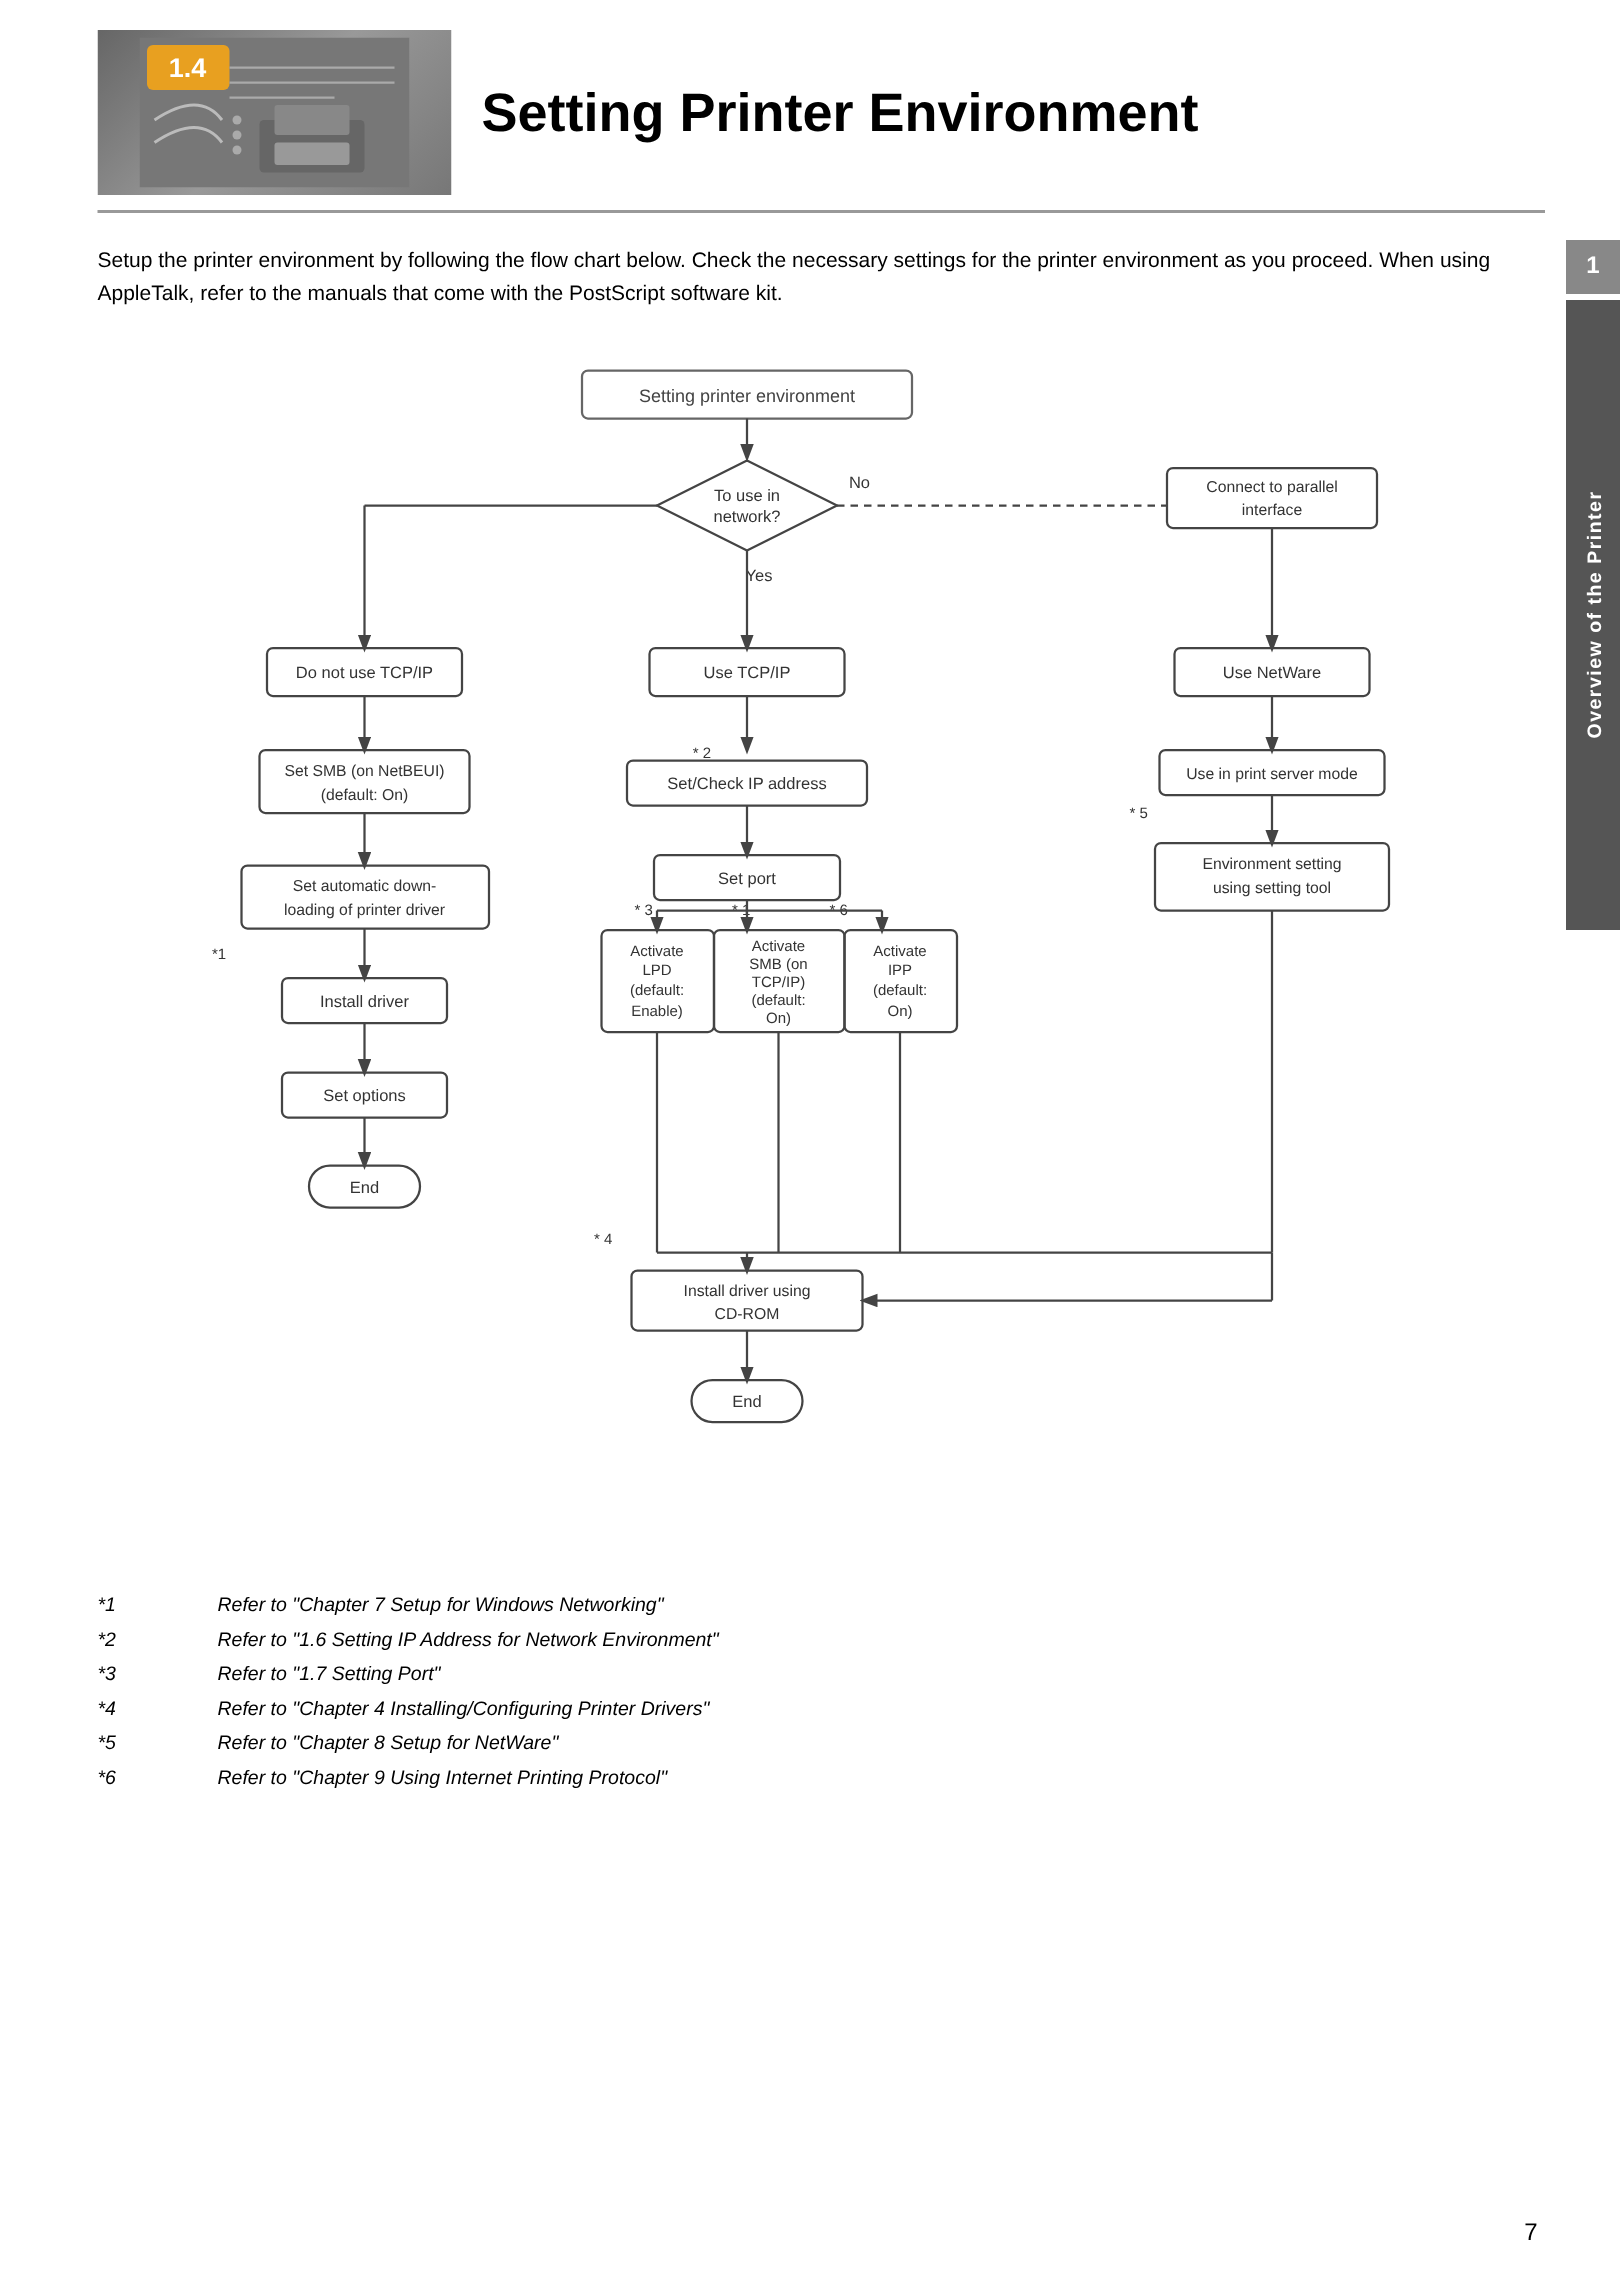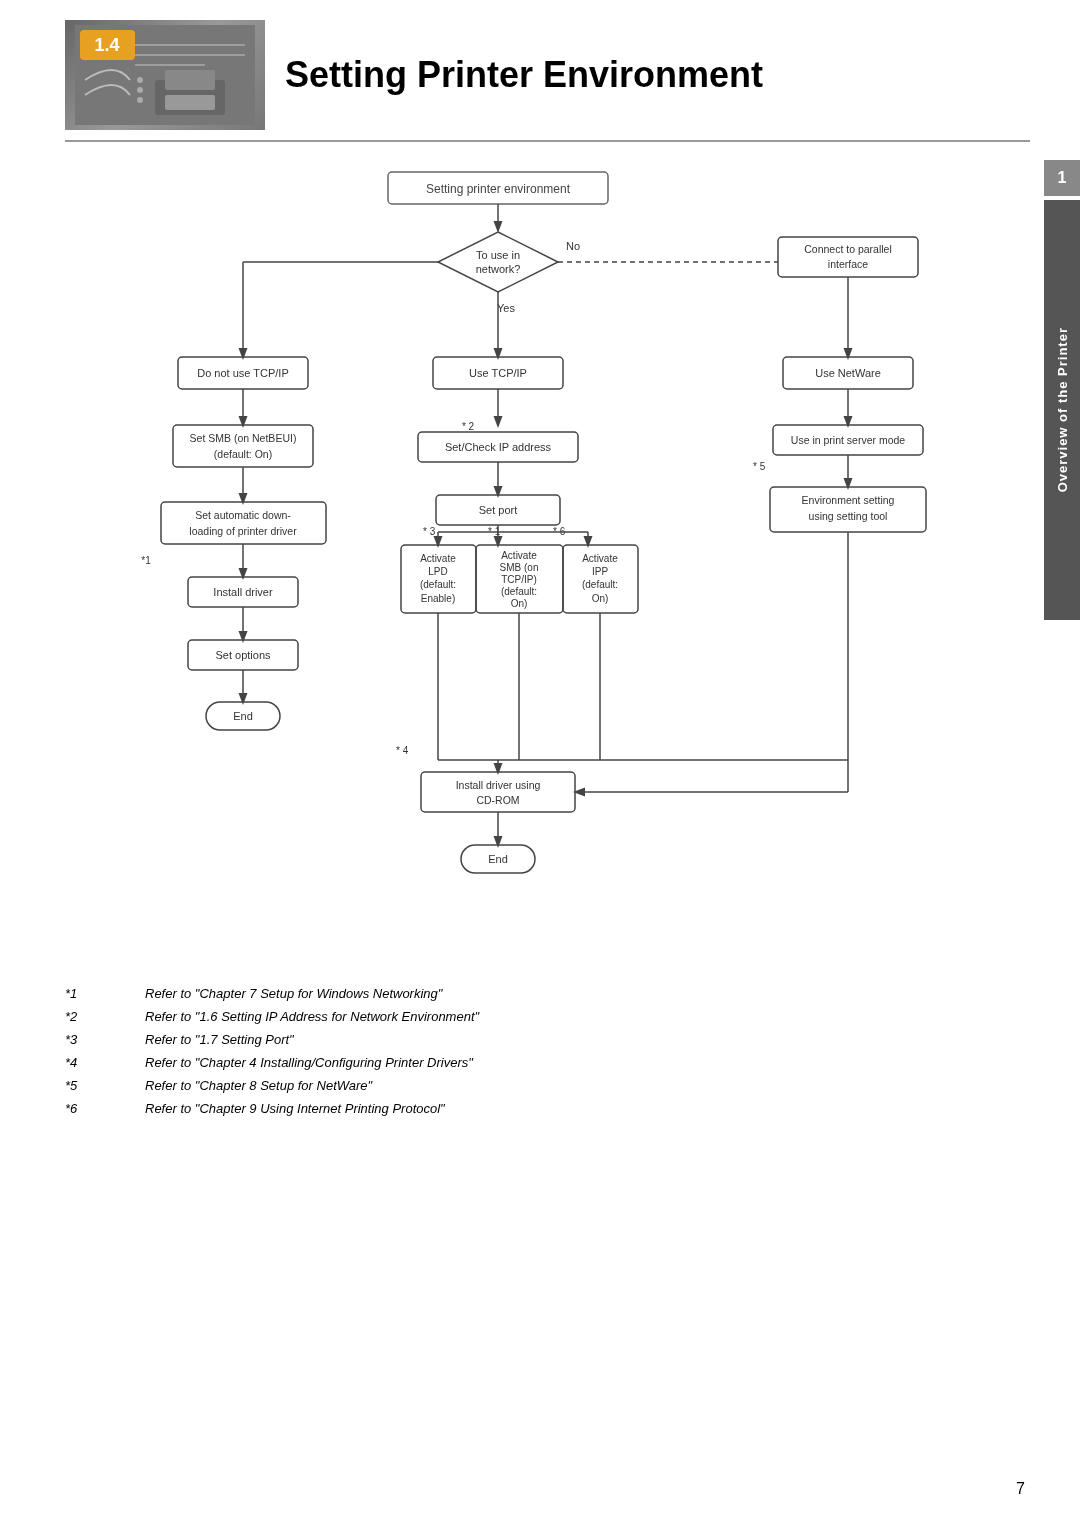--- a/index.html
+++ b/index.html
@@ -57,21 +57,21 @@
 
     
     .header {
       display: flex;
       align-items: center;
       margin-bottom: 20px;
       padding-bottom: 10px;
       border-bottom: 2px solid #999;
     }
     .header-image {
-      width: 200px;
+      width: 236px;
       height: 110px;
       background: #bef264;
       position: relative;
       margin-right: 20px;
       flex-shrink: 0;
       overflow: hidden;
     }
     .header-decoration {
       width: 100%;
       height: 100%;
@@ -168,20 +168,21 @@
           <circle cx="65" cy="75" r="3" fill="#aaa"></circle>
 
           <path d="M 10 55 Q 40 35 55 55" stroke="#bbb" stroke-width="2" fill="none"></path>
           <path d="M 10 70 Q 40 50 55 70" stroke="#bbb" stroke-width="2" fill="none"></path>
         </svg>
       </div>
     </div>
     <h1 class="header-title">Setting Printer Environment</h1>
   </div>
 
+  <p class="intro-text">Setup the printer environment by following the flow chart below. Check the necessary settings for the printer environment as you proceed. When using AppleTalk, refer to the manuals that come with the PostScript software kit.</p>
 
   <div class="flowchart">
     <svg viewBox="0 0 900 780" xmlns="http://www.w3.org/2000/svg">
       <defs>
         <marker id="arrow" markerWidth="8" markerHeight="8" refX="6" refY="3" orient="auto">
           <path d="M0,0 L0,6 L8,3 z" fill="#444"></path>
         </marker>
         <marker id="arrow-dashed" markerWidth="8" markerHeight="8" refX="6" refY="3" orient="auto">
           <path d="M0,0 L0,6 L8,3 z" fill="#444"></path>
         </marker>

